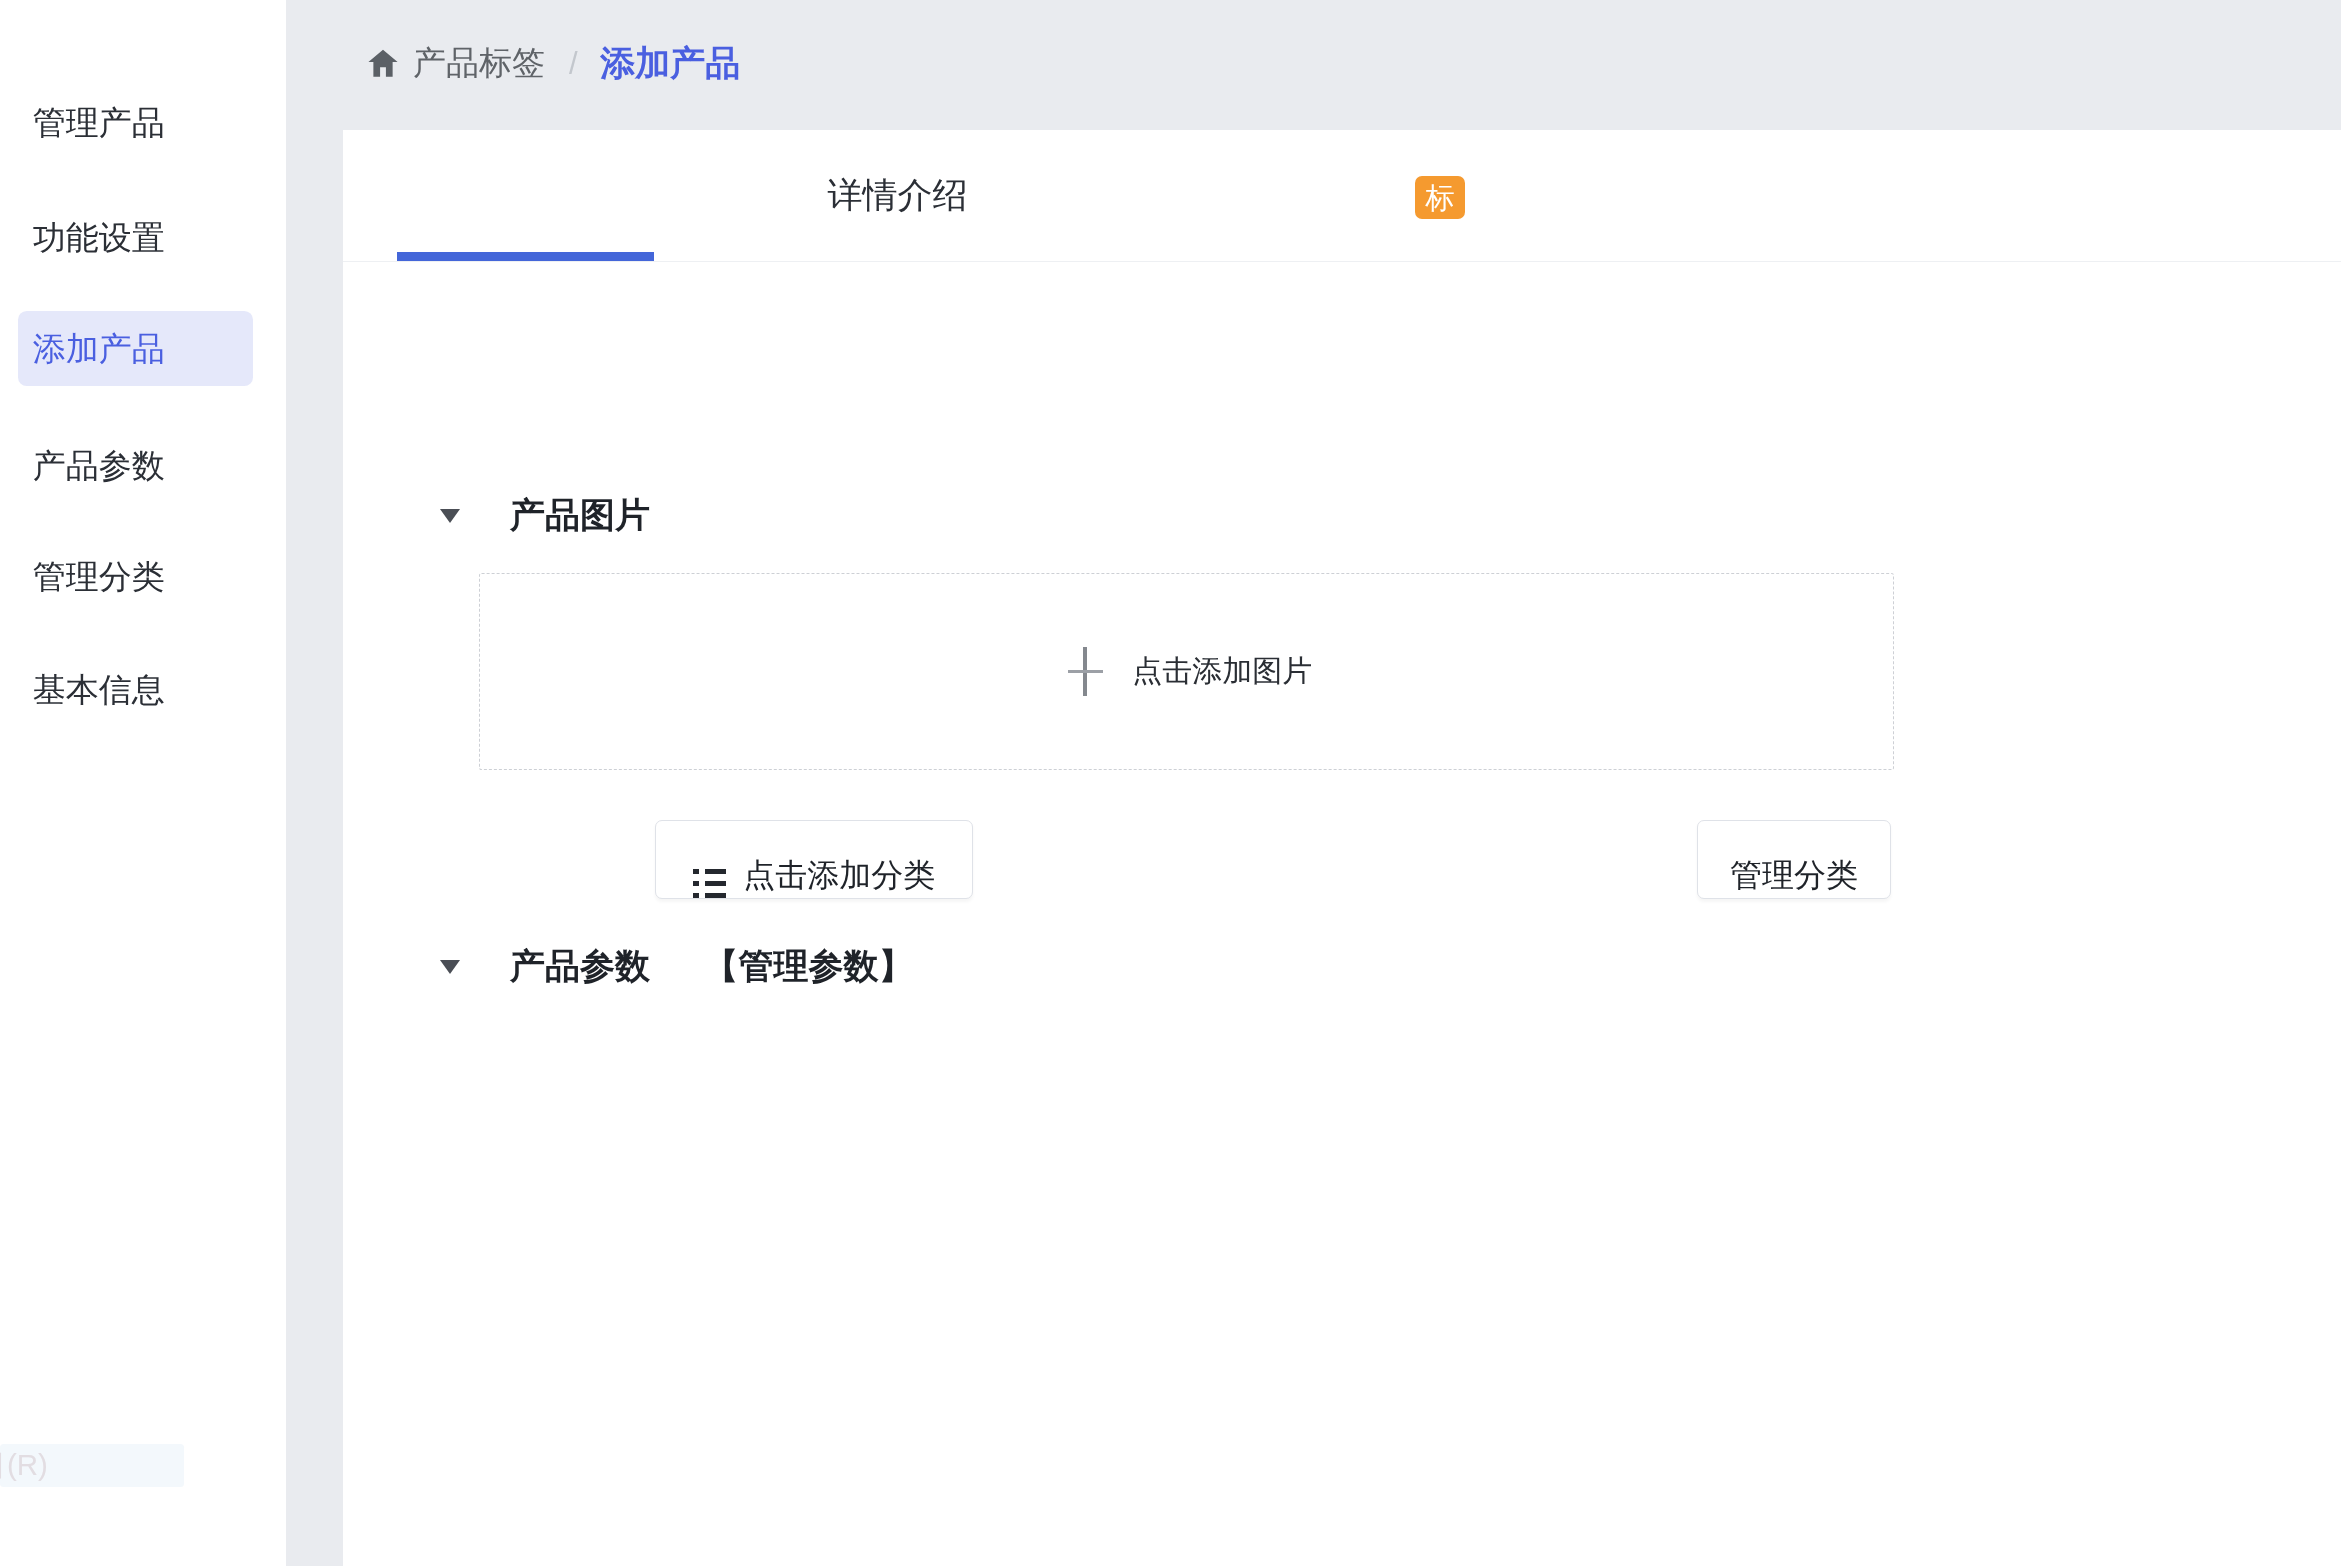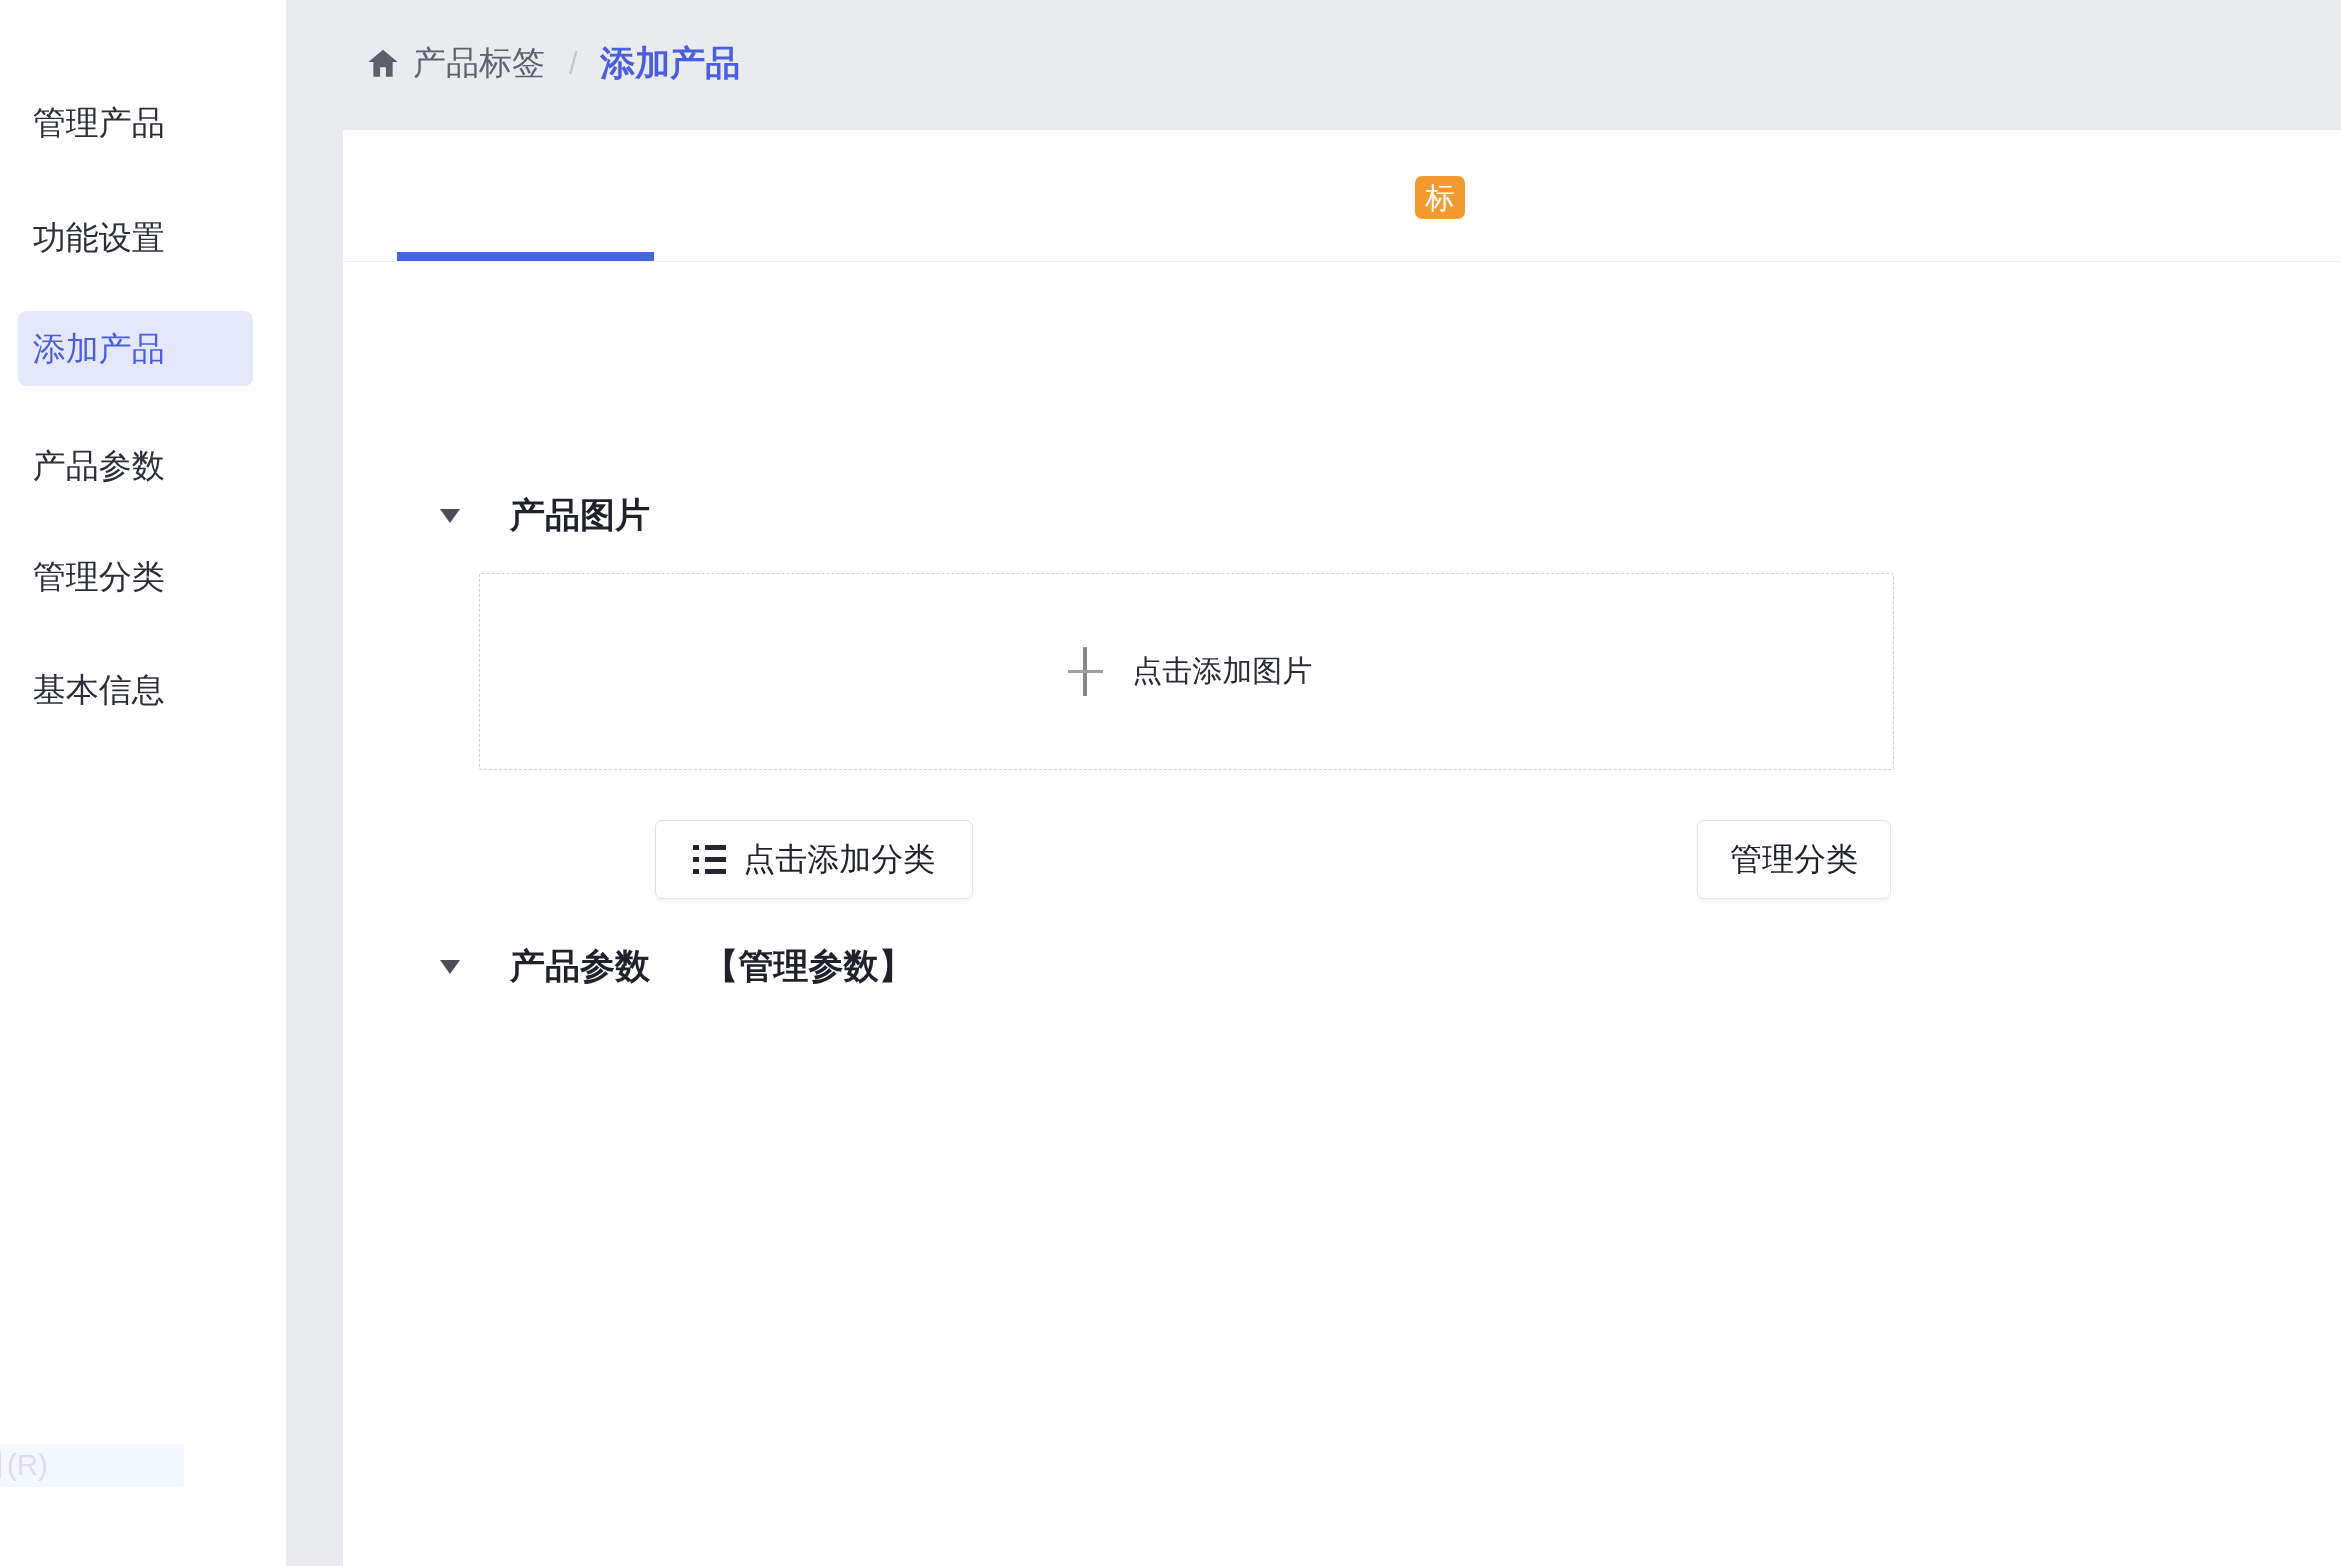--- a/index.html
+++ b/index.html
@@ -72,21 +72,21 @@
   .upload-box { left: 479px; top: 573px; width: 1415px; height: 197px; border: 1.7px dashed #cdd0d5;
                 border-radius: 2.6px; background: #ffffff; display: flex; align-items: center; justify-content: center;
                 cursor: pointer; z-index: 2; }
   .plus-icon { position: relative; width: 49px; height: 49px; margin-right: 22.6px; }
   .plus-icon::before { content: ""; position: absolute; left: 22.6px; top: 0; width: 3.5px; height: 49px; background: #84888e; }
   .plus-icon::after  { content: ""; position: absolute; left: 7px; top: 22.6px; width: 35px; height: 3.5px; background: #9ca0a6; }
   .upload-text { font-size: 30px; color: #2a2e34; }
 
   
   .btn { position: absolute; background: #ffffff; border: 1.7px solid #dfe2e8; border-radius: 7px;
-         display: flex; align-items: center; justify-content: center; cursor: pointer;
+         display: flex; align-items: flex-end; justify-content: center; cursor: pointer;
          font-size: 32px; color: #1f2329; box-shadow: 0 2.6px 3.5px rgba(0,0,0,0.04); z-index: 2; }
   .list-icon { width: 33px; height: 29.5px; margin-right: 17.4px; display: flex; flex-direction: column; justify-content: space-between; }
   .list-icon .li-row { display: flex; align-items: center; height: 5.2px; }
   .list-icon .li-dot { width: 6px; height: 5.2px; background: #24282e; margin-right: 6px; }
   .list-icon .li-bar { width: 21px; height: 5.2px; background: #24282e; }
 
   
   .param-label { position: absolute; font-size: 33px; color: #1f2329; text-align: right; line-height: 40px; white-space: nowrap; }
 
   
@@ -115,20 +115,21 @@
       <div class="side-item active" style="top: 279px;">添加产品</div>
       <div class="side-item" style="top: 396px;">产品参数</div>
       <div class="side-item" style="top: 507px;">管理分类</div>
       <div class="side-item" style="top: 620px;">基本信息</div>
     </div>
 </div>
 
 <div class="abs card"></div>
 
 <div class="abs tabs-row">
+  <div class="tab" style="left:424px">详情介绍</div>
   <div class="tab-badge">标</div>
   <div class="tab-underline"></div>
 </div>
 
 <div class="form-label" style="left:382px; top:370px; width:261px;">产品名称：</div>
 <input class="text-input" style="left: 655px; top: 351px; width: 1236px; height: 78px;" type="text">
 
 <div class="section-header" style="left:440px; top:492px;">
   <div class="tri-down"></div>
   <span class="section-title">产品图片</span>

